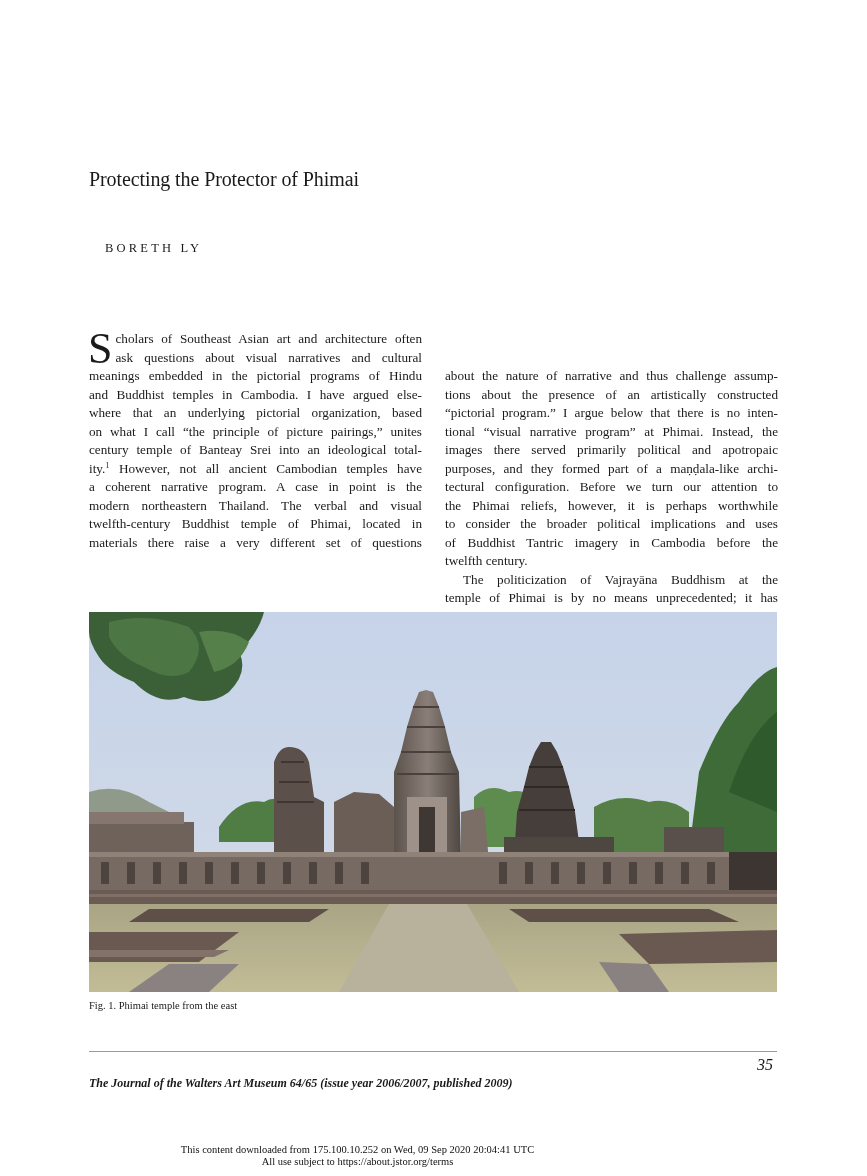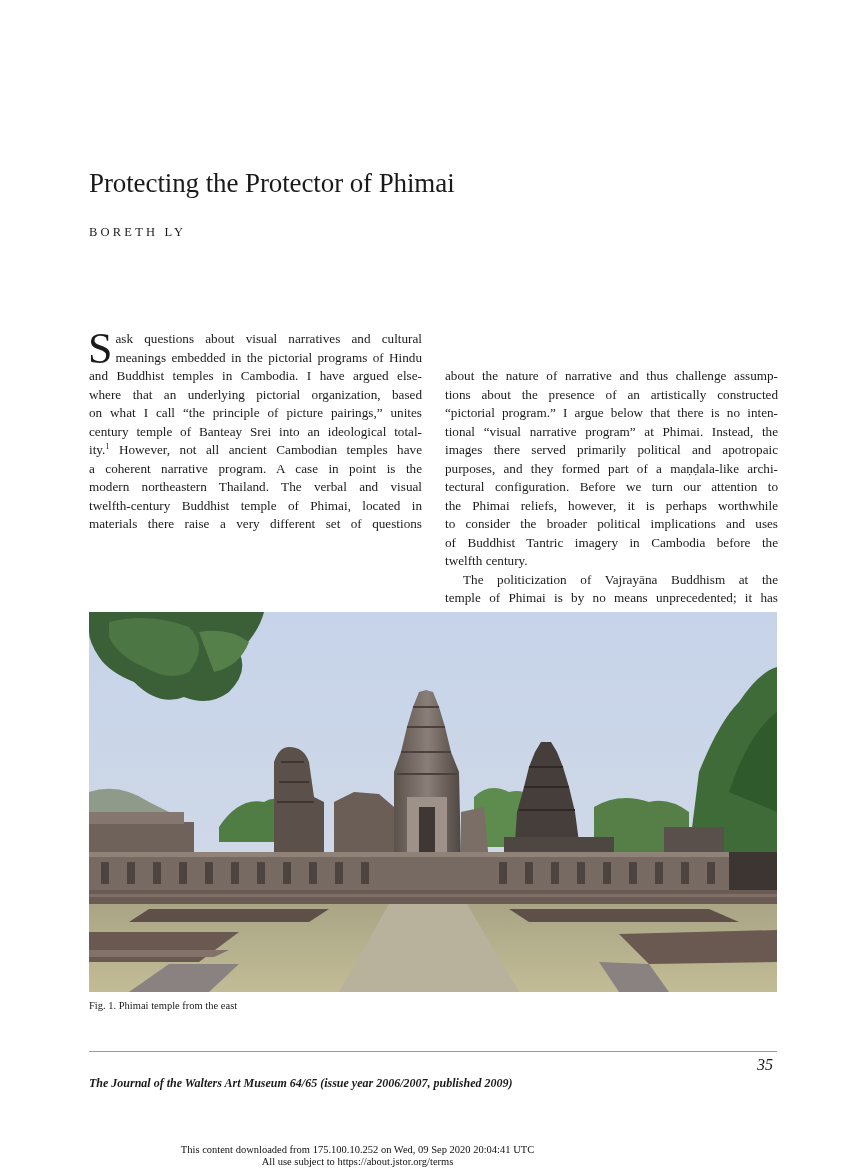--- a/index.html
+++ b/index.html
@@ -3,26 +3,26 @@
   <meta charset="utf-8">
   <style>
     html, body { margin: 0; padding: 0; background: #ffffff; }
     body {
       width: 867px; height: 1176px; position: relative; overflow: hidden;
       font-family: "Liberation Serif", "DejaVu Serif", serif;
       color: #1a1a1a;
     }
     .title {
       position: absolute; left: 89px; top: 168px;
-      font-size: 27px; font-weight: normal; letter-spacing: -0.1px;
+      font-size: 20px; font-weight: normal; letter-spacing: -0.1px;
       margin: 0; white-space: nowrap;
     }
     .author {
       position: absolute; left: 89px; top: 225px;
-      font-size: 12.5px; letter-spacing: 3.2px; margin: 0;
+      font-size: 12.5px; letter-spacing: 3.2px; margin: 16px;
       text-transform: uppercase;
     }
     .col {
       position: absolute; top: 330px; width: 333px;
       font-size: 13.2px; line-height: 18.5px; text-align: justify;
       hyphens: manual;
     }
     .col-left { left: 89px; }
     .col-right { left: 445px; margin-top: 37px; }
     .line { display: block; text-align: justify; text-align-last: justify; white-space: nowrap; height: 18.5px; overflow: visible; }
@@ -61,20 +61,21 @@
     }
   </style>
 </head>
 <body>
 
 <h1 class="title">Protecting the Protector of Phimai</h1>
 <div class="author">BORETH LY</div>
 
 <div class="col col-left">
   <span class="dropcap">S</span>
+  <span class="line">cholars of Southeast Asian art and architecture often</span>
   <span class="line">ask questions about visual narratives and cultural</span>
   <span class="line">meanings embedded in the pictorial programs of Hindu</span>
   <span class="line">and Buddhist temples in Cambodia. I have argued else-</span>
   <span class="line">where that an underlying pictorial organization, based</span>
   <span class="line">on what I call “the principle of picture pairings,” unites</span>
   <span class="line">century temple of Banteay Srei into an ideological total-</span>
   <span class="line"><span>ity.</span><sup>1</sup> <span>However, not all ancient Cambodian temples have</span></span>
   <span class="line">a coherent narrative program. A case in point is the</span>
   <span class="line">modern northeastern Thailand. The verbal and visual</span>
   <span class="line">twelfth-century Buddhist temple of Phimai, located in</span>

